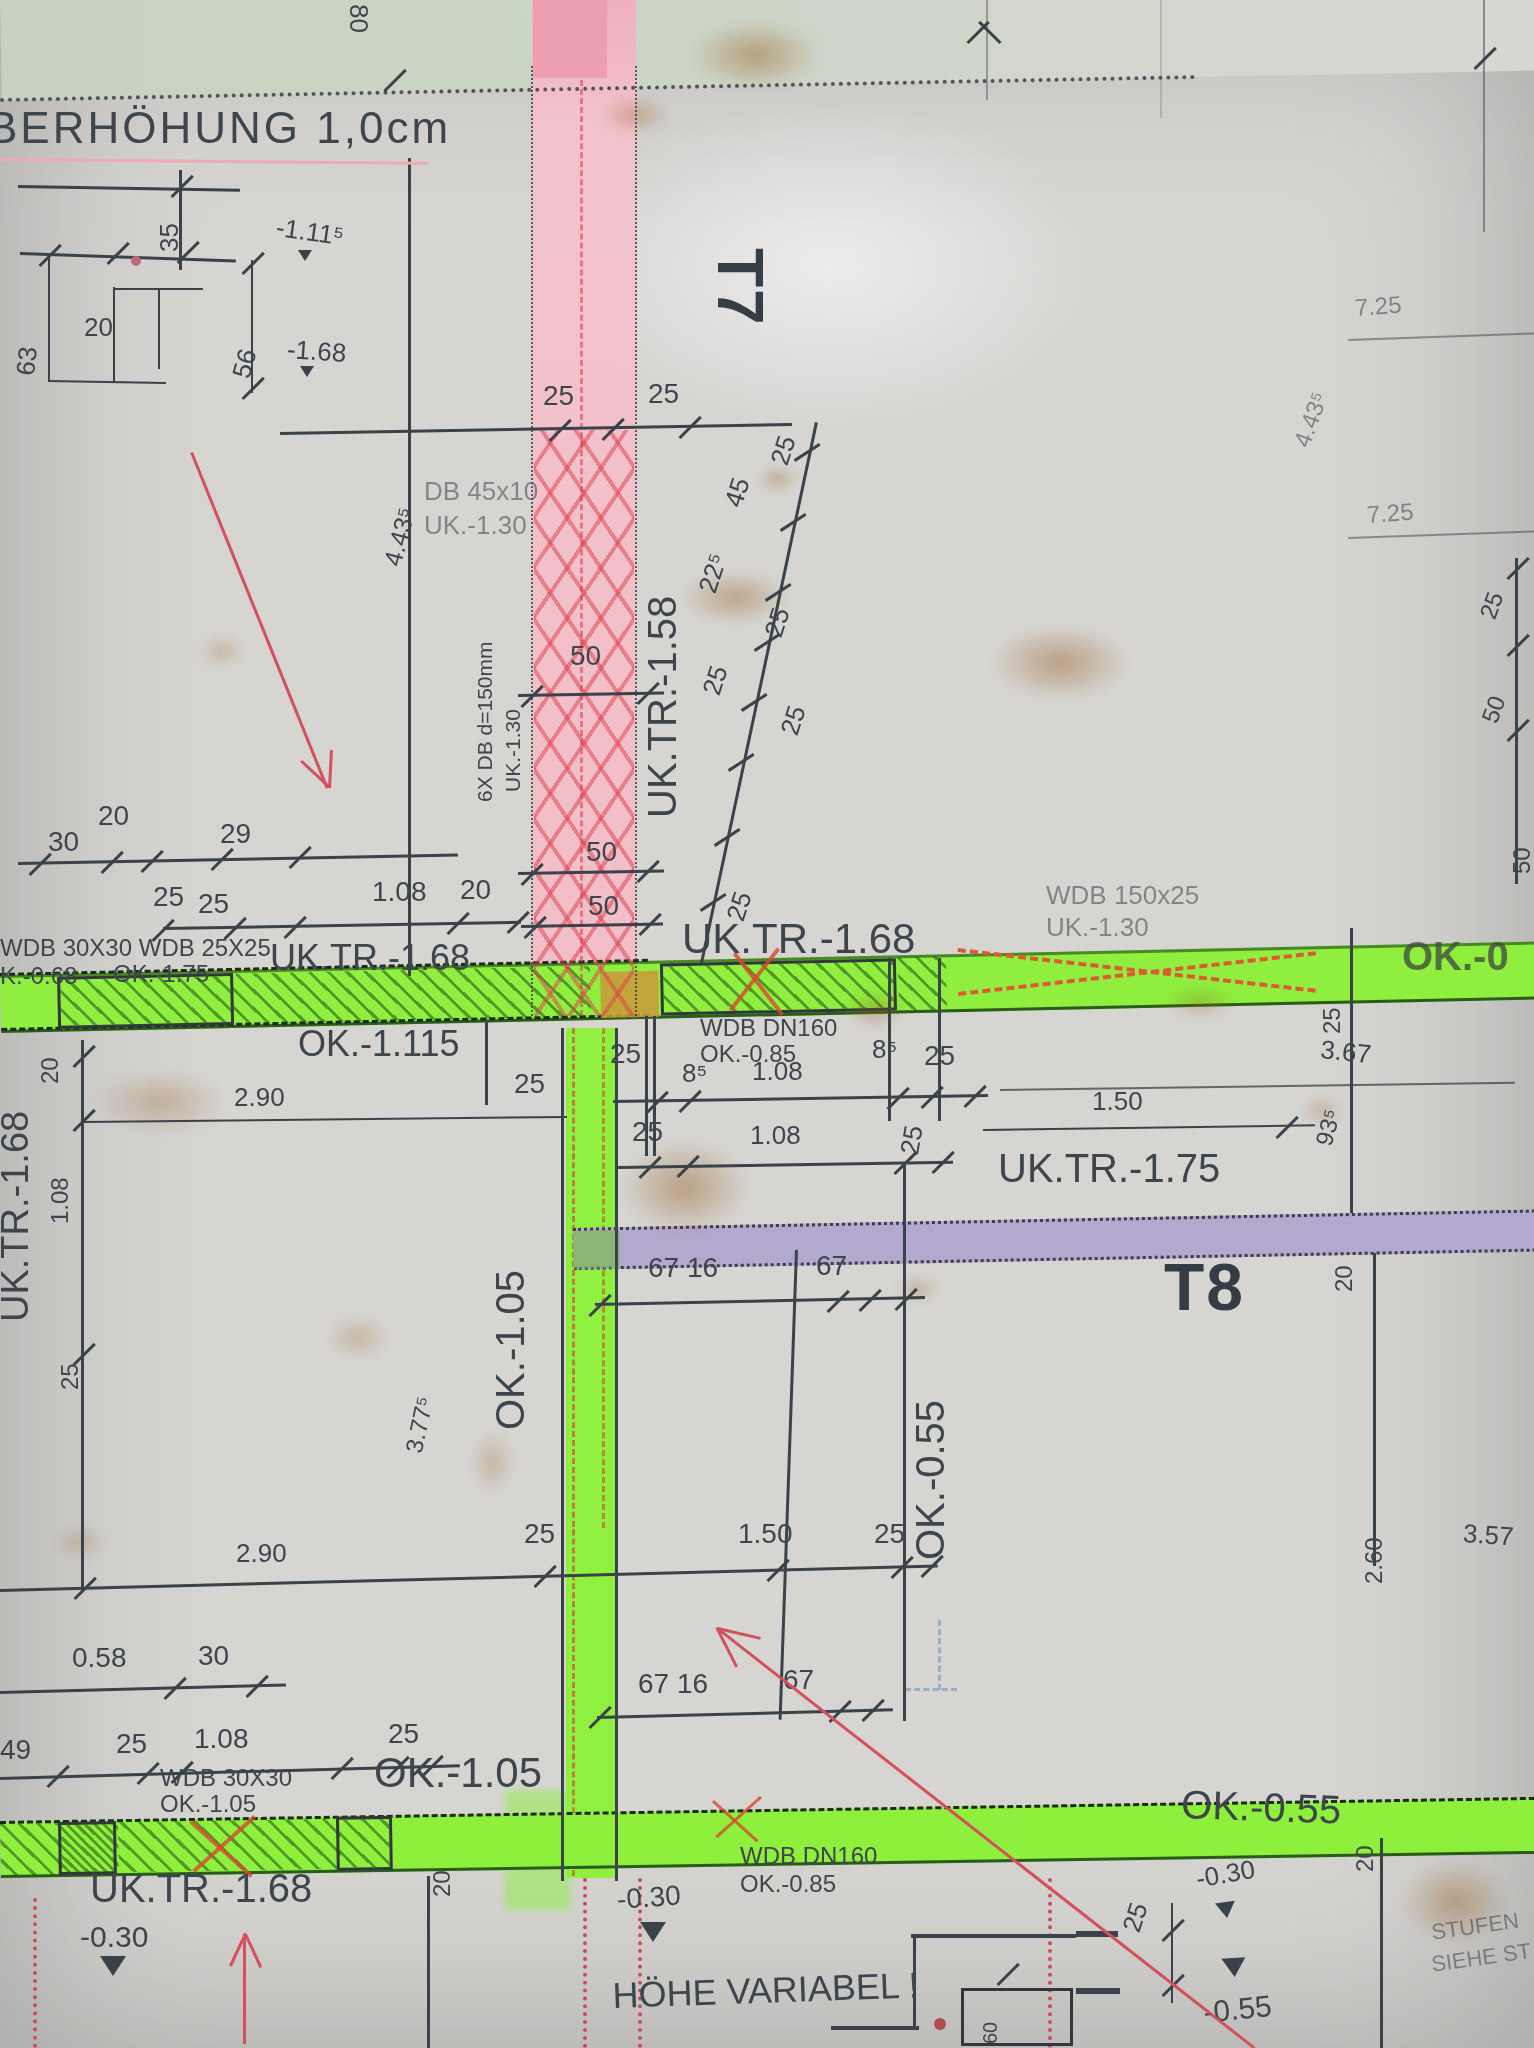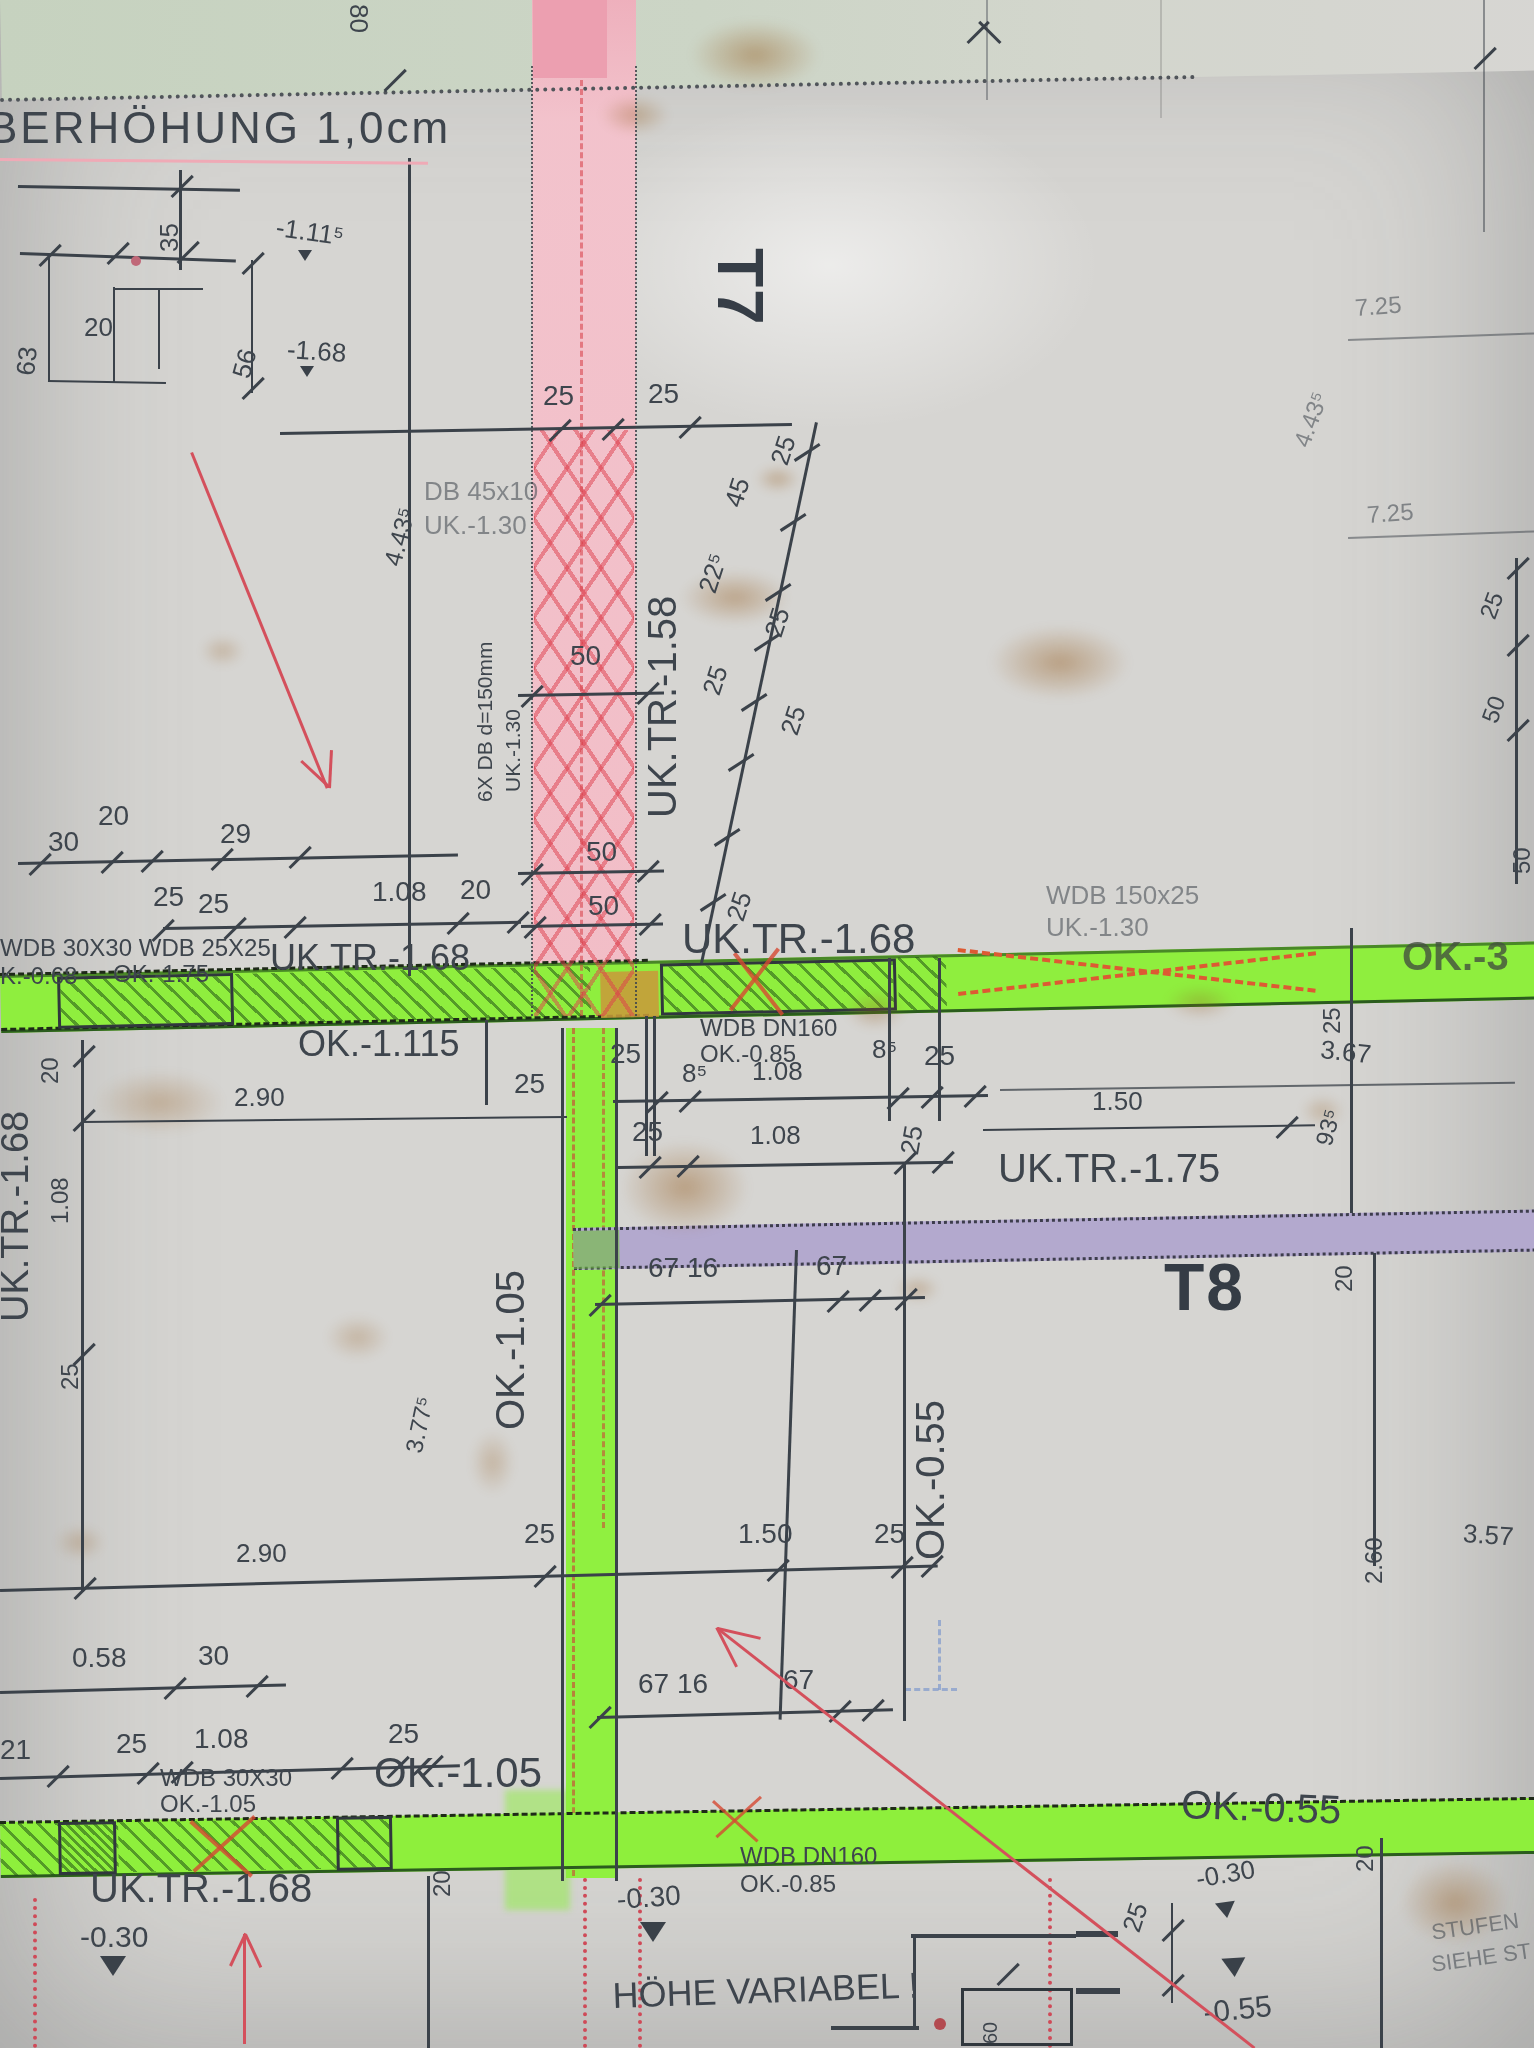--- a/index.html
+++ b/index.html
@@ -298,21 +298,21 @@
     <span class="lbl" style="left: 198px; top: 890px; font-size: 28px;">25</span>
     <span class="lbl" style="left: 372px; top: 878px; font-size: 28px;">1.08</span>
     <span class="lbl" style="left: 460px; top: 876px; font-size: 28px;">20</span>
     <span class="lbl" style="left: 0px; top: 936px; font-size: 24px;">WDB 30X30 WDB 25X25</span>
     <span class="lbl" style="left: 0px; top: 964px; font-size: 24px;">K.-0.68</span>
     <span class="lbl" style="left: 113px; top: 962px; font-size: 24px;">OK.-1.75</span>
     <span class="lbl" style="left: 270px; top: 940px; font-size: 36px;">UK.TR.-1.68</span>
     <span class="lbl" style="left: 682px; top: 918px; font-size: 42px;">UK.TR.-1.68</span>
     <span class="lbl faded" style="left: 1046px; top: 882px; font-size: 26px;">WDB 150x25</span>
     <span class="lbl faded" style="left: 1046px; top: 914px; font-size: 26px;">UK.-1.30</span>
-    <span class="lbl green-ink" style="left: 1402px; top: 936px; font-size: 40px;">OK.-3</span>
+    <span class="lbl green-ink" style="left: 1402px; top: 936px; font-size: 40px;">OK.-0</span>
     <span class="lbl" style="left: 298px; top: 1026px; font-size: 36px;">OK.-1.115</span>
     <span class="lbl" style="left: 610px; top: 1040px; font-size: 28px;">25</span>
     <span class="lbl" style="left: 514px; top: 1070px; font-size: 28px;">25</span>
     <span class="lbl" style="left: 700px; top: 1016px; font-size: 24px;">WDB DN160</span>
     <span class="lbl" style="left: 700px; top: 1042px; font-size: 24px;">OK.-0.85</span>
     <span class="lbl" style="left: 752px; top: 1058px; font-size: 26px;">1.08</span>
     <span class="lbl" style="left: 682px; top: 1060px; font-size: 26px;">8⁵</span>
     <span class="lbl" style="left: 872px; top: 1036px; font-size: 26px;">8⁵</span>
     <span class="lbl" style="left: 924px; top: 1042px; font-size: 28px;">25</span>
     <span class="lbl" style="left: 632px; top: 1118px; font-size: 28px;">25</span>
@@ -334,21 +334,21 @@
     <span class="lbl stamp" style="left: 1164px; top: 1254px; font-size: 66px;">T8</span>
     <span class="lbl" style="left: 1332px; top: 1292px; font-size: 24px; transform: rotate(-90deg);">20</span>
     <span class="lbl" style="left: 910px; top: 1560px; font-size: 40px; transform: rotate(-90deg);">OK.-0.55</span>
     <span class="lbl" style="left: 402px; top: 1450px; font-size: 24px; transform: rotate(-78deg);">3.77⁵</span>
     <span class="lbl" style="left: 236px; top: 1540px; font-size: 26px;">2.90</span>
     <span class="lbl" style="left: 524px; top: 1520px; font-size: 28px;">25</span>
     <span class="lbl" style="left: 738px; top: 1520px; font-size: 28px;">1.50</span>
     <span class="lbl" style="left: 874px; top: 1520px; font-size: 28px;">25</span>
     <span class="lbl" style="left: 72px; top: 1644px; font-size: 28px;">0.58</span>
     <span class="lbl" style="left: 198px; top: 1642px; font-size: 28px;">30</span>
-    <span class="lbl" style="left: 0px; top: 1736px; font-size: 28px;">21</span>
+    <span class="lbl" style="left: 0px; top: 1736px; font-size: 28px;">49</span>
     <span class="lbl" style="left: 116px; top: 1730px; font-size: 28px;">25</span>
     <span class="lbl" style="left: 194px; top: 1725px; font-size: 28px;">1.08</span>
     <span class="lbl" style="left: 388px; top: 1720px; font-size: 28px;">25</span>
     <span class="lbl" style="left: 160px; top: 1766px; font-size: 24px;">WDB 30X30</span>
     <span class="lbl" style="left: 160px; top: 1792px; font-size: 24px;">OK.-1.05</span>
     <span class="lbl" style="left: 374px; top: 1752px; font-size: 42px;">OK.-1.05</span>
     <span class="lbl" style="left: 638px; top: 1670px; font-size: 28px;">67 16</span>
     <span class="lbl" style="left: 783px; top: 1666px; font-size: 28px;">67</span>
     <span class="lbl" style="left: 1182px; top: 1784px; font-size: 40px; transform: rotate(2deg);">OK.-0.55</span>
     <span class="lbl" style="left: 430px; top: 1897px; font-size: 24px; transform: rotate(-90deg);">20</span>

